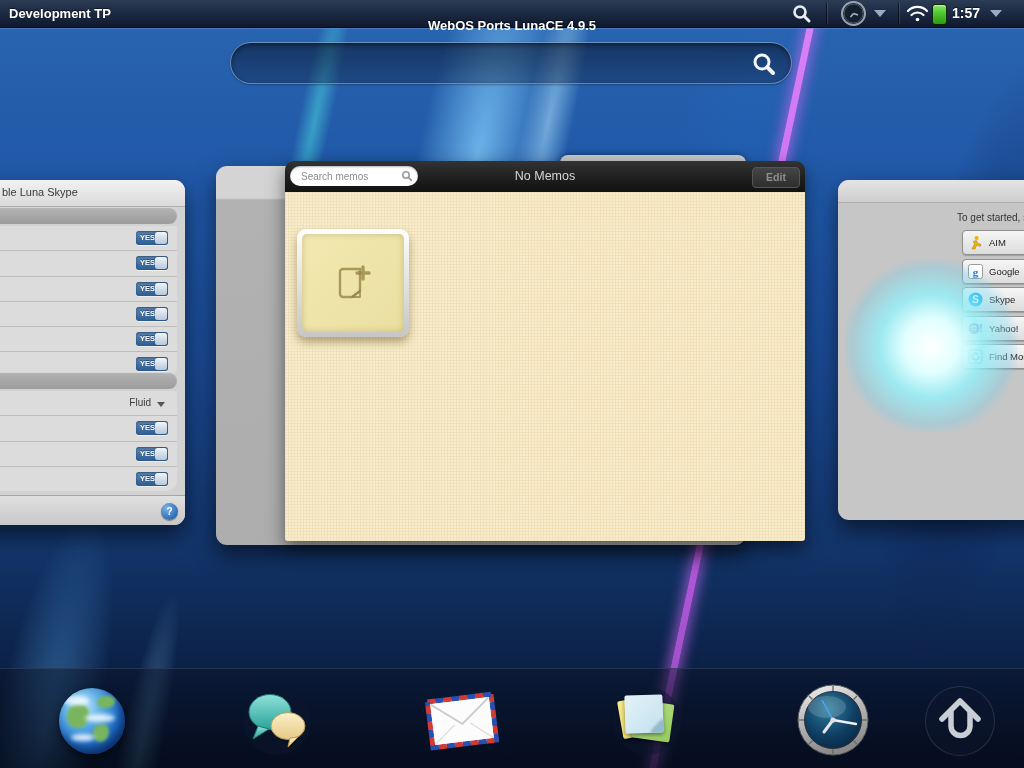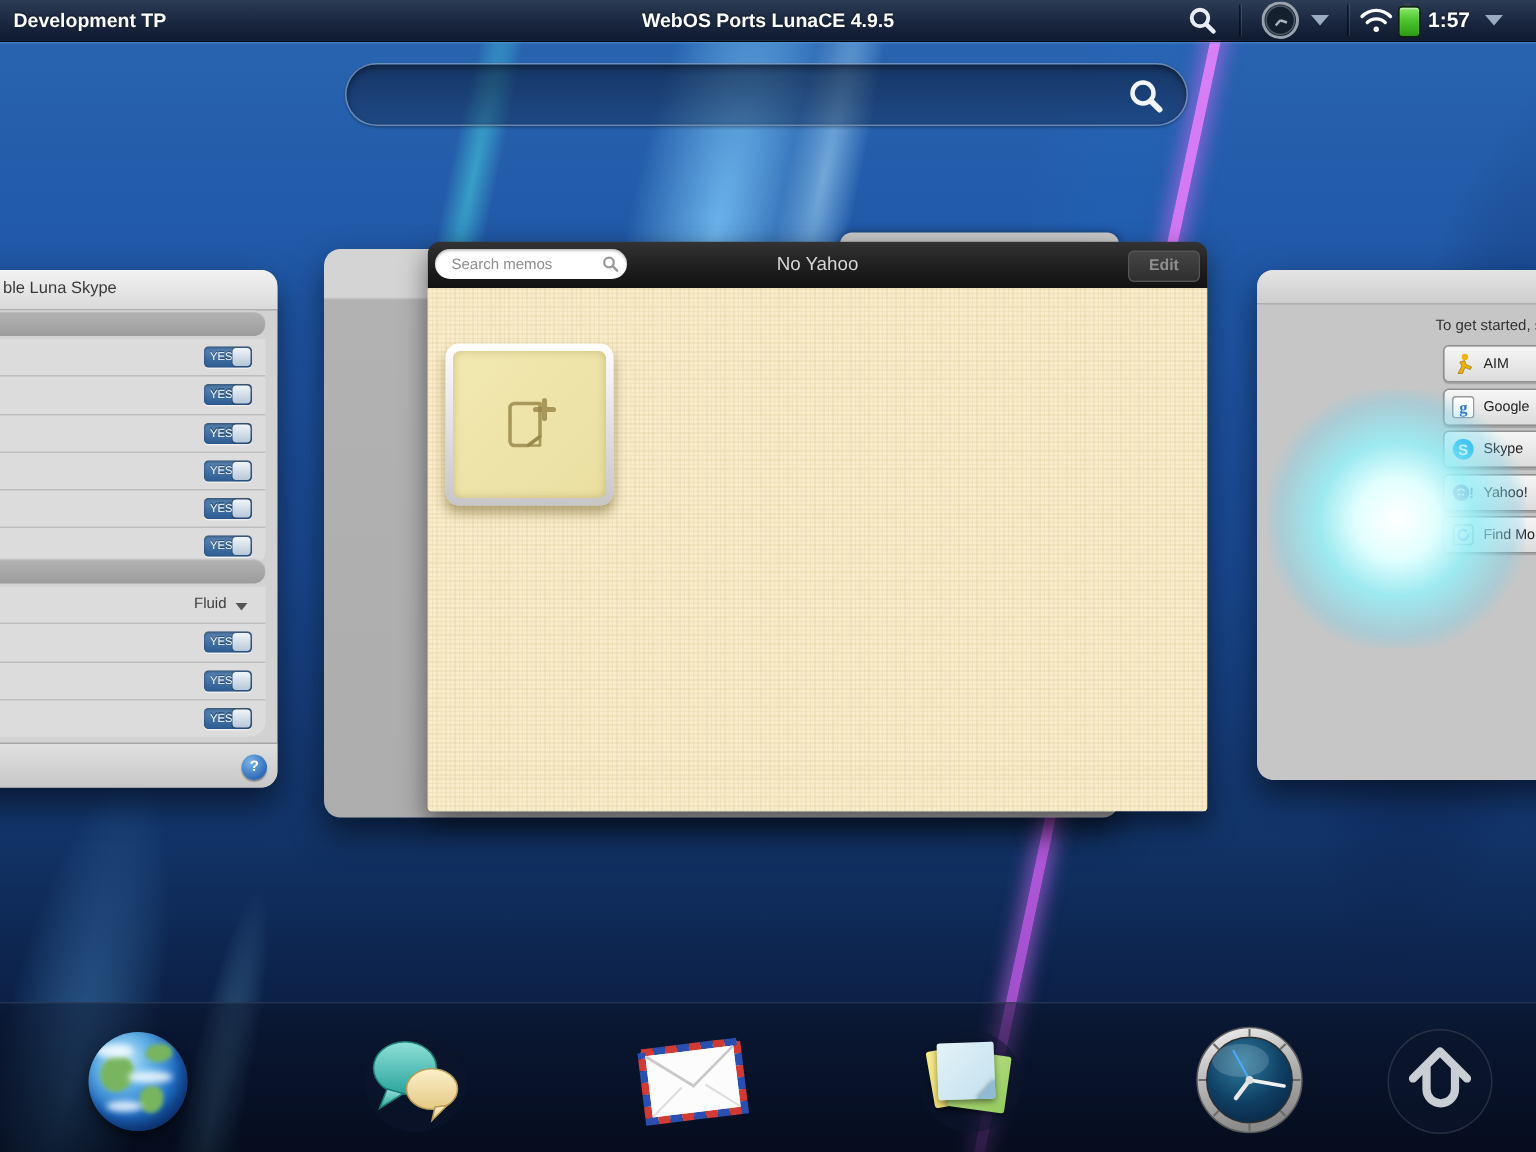--- a/index.html
+++ b/index.html
@@ -31,21 +31,21 @@
   .dock-band{left:0;top:668px;width:1024px;height:100px;
     background:linear-gradient(to bottom,rgba(10,18,38,.45),rgba(4,9,22,.72));
     border-top:1px solid rgba(140,180,235,.22);}
 
   
   #statusbar{left:0;top:0;width:1024px;height:27px;z-index:40;
     background:linear-gradient(to bottom,#2c3c55,#1a2740 55%,#0f1a2e);
     border-bottom:1px solid #06090f;box-shadow:0 1px 0 rgba(100,150,215,.45);}
   .sb-text{color:#fff;font-size:13px;font-weight:bold;line-height:27px;text-shadow:0 -1px 1px rgba(0,0,0,.6);}
   #sb-left{left:9px;top:0;}
-  #sb-center{left:0;top:0;width:1024px;text-align:center;}
+  #sb-center{left:0;top:12px;width:1024px;text-align:center;}
   .sb-divider{top:3px;width:1px;height:21px;background:rgba(0,0,0,.55);box-shadow:1px 0 0 rgba(255,255,255,.12);}
   .caret{width:0;height:0;border-left:6px solid transparent;border-right:6px solid transparent;
     border-top:7px solid #9aabc2;}
   #sb-time{left:952px;top:0;font-size:14px;}
   .battery{left:932px;top:4px;width:13px;height:19px;border-radius:3px;
     background:linear-gradient(to bottom,#8ae86a,#4cc52c 45%,#2d9a16);
     border:1px solid #0d2408;box-shadow:inset 0 1px 1px rgba(255,255,255,.55);}
   .battery:before{content:"";position:absolute;left:3px;top:-3px;width:5px;height:2px;background:#39404d;border-radius:1px;}
 
   
@@ -67,21 +67,21 @@
   #tweaks-title{position:absolute;left:152px;top:6px;font-size:11px;color:#3a3a3a;}
   .group-bar{position:absolute;left:8px;width:319px;height:17px;border-radius:8px;
     background:linear-gradient(to bottom,#b4b4b4,#9c9c9c);box-shadow:inset 0 1px 1px rgba(255,255,255,.5);}
   .rows{position:absolute;left:0;width:327px;background:rgba(255,255,255,.22);
     border-radius:0 0 10px 10px;overflow:hidden;}
   .tweak-row{position:relative;height:24.3px;border-bottom:1px solid #bdbdbd;}
   .tweak-row:last-child{border-bottom:none;}
   .toggle{position:absolute;right:9px;top:5px;width:32px;height:14px;border-radius:3px;
     background:linear-gradient(to bottom,#5a88ba,#2d5c91);
     box-shadow:inset 0 1px 2px rgba(0,0,0,.4),0 1px 0 rgba(255,255,255,.55);}
-  .toggle-yes{position:absolute;left:4px;top:0;font-size:7.5px;font-weight:normal;color:#fff;line-height:14px;
+  .toggle-yes{position:absolute;left:4px;top:0;font-size:7.5px;font-weight:bold;color:#fff;line-height:14px;
     text-shadow:0 -1px 0 rgba(0,0,0,.45);}
   .toggle-knob{position:absolute;right:1px;top:1px;width:12px;height:12px;border-radius:2.5px;
     background:linear-gradient(to bottom,#f0f5fa,#b6c8da);box-shadow:0 0 1px rgba(0,0,0,.6);}
   .dropdown-row{position:relative;height:24.3px;border-bottom:1px solid #bdbdbd;}
   .dropdown-label{position:absolute;right:26px;top:6px;font-size:10px;color:#3d3d3d;}
   .dropdown-caret{position:absolute;right:12px;top:11px;width:0;height:0;
     border-left:4.5px solid transparent;border-right:4.5px solid transparent;border-top:5px solid #555;}
   #tweaks-bottombar{position:absolute;left:0;top:315px;width:100%;height:30px;
     background:linear-gradient(to bottom,#e0e0e0,#c6c6c6);border-top:1px solid #a6a6a6;}
   #help-btn{position:absolute;left:311px;top:7px;width:17px;height:17px;border-radius:50%;
@@ -292,21 +292,21 @@
     <div id="memos-header">
       <div id="memos-search">
         <input type="text" placeholder="Search memos" style="">
         <div class="abs" style="right:5px;top:4px;">
           <svg width="12" height="12" viewBox="0 0 12 12">
               <circle cx="5" cy="5" r="3.2" fill="none" stroke="#9a9a9a" stroke-width="1.5"></circle>
               <line x1="7.4" y1="7.4" x2="10.4" y2="10.4" stroke="#9a9a9a" stroke-width="1.7" stroke-linecap="round"></line>
             </svg>
         </div>
       </div>
-      <div id="memos-title">No Yahoo</div>
+      <div id="memos-title">No Memos</div>
       <div id="edit-btn">Edit</div>
     </div>
     <div id="memos-paper">
       <div id="add-memo-tile">
         <div id="add-memo-inner">
           <svg width="46" height="46" viewBox="0 0 46 46">
             <g fill="none" stroke="rgba(150,132,70,.8)" stroke-width="2.4" stroke-linejoin="round">
               <path d="M10 12 a3 3 0 0 1 3-3 h17 v22 l-8 6 h-9 a3 3 0 0 1 -3-3 z"></path>
               <path d="M30 37 l-8 0 l8 -6 z" stroke-width="1.8"></path>
               <path d="M33 7 v12 M27 13 h12" stroke-width="3.4" stroke-linecap="round"></path>

